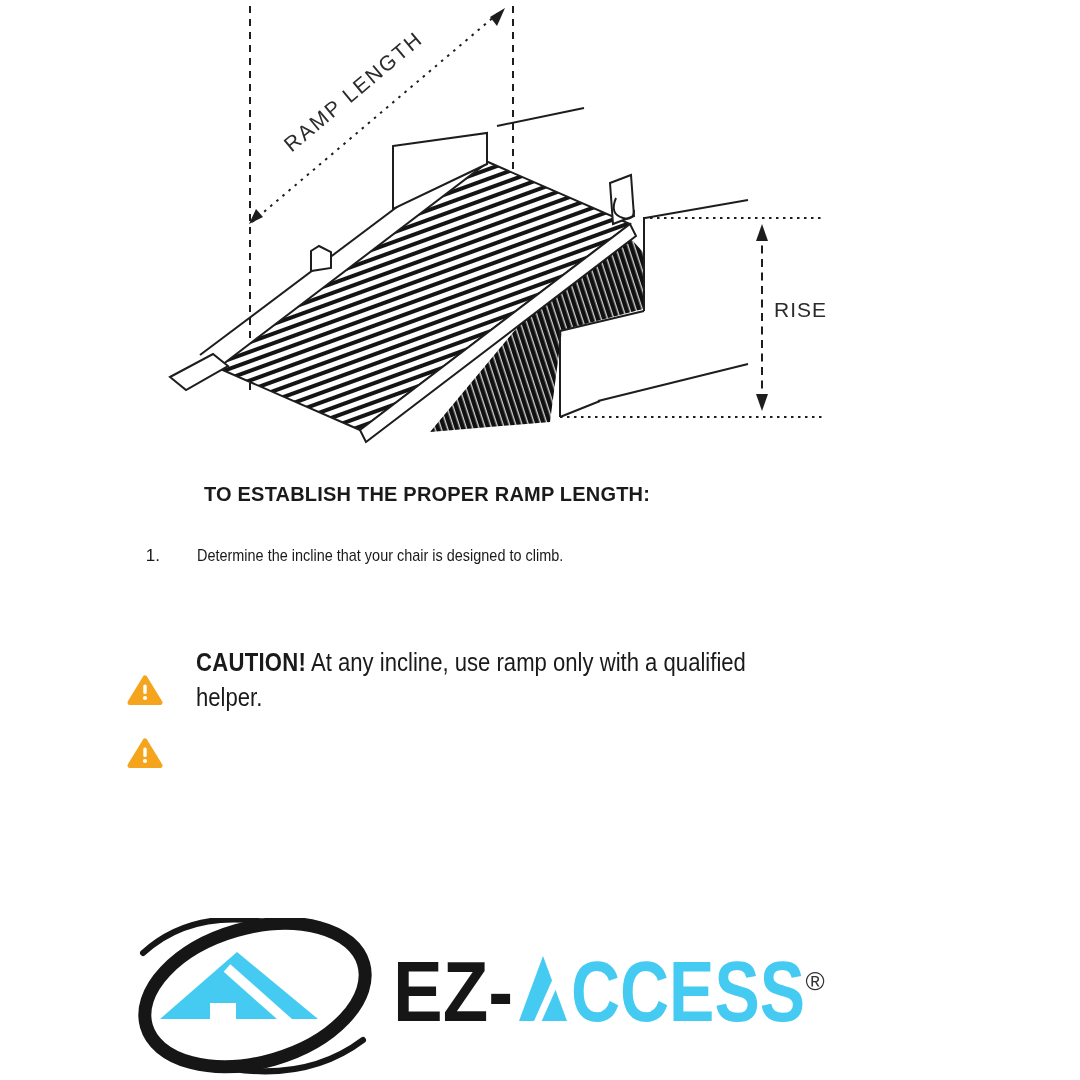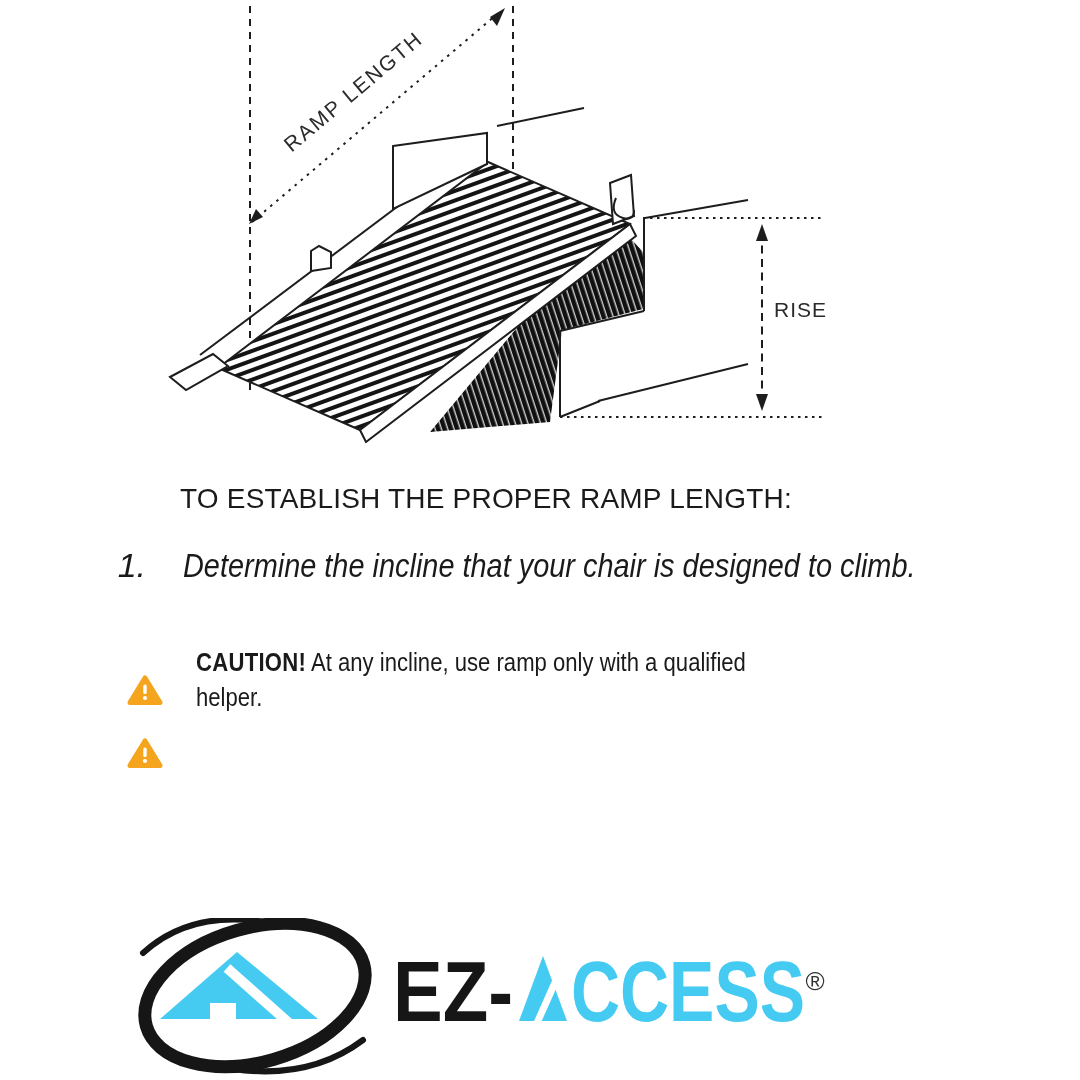--- a/index.html
+++ b/index.html
@@ -3,22 +3,22 @@
 <meta charset="utf-8">
 <style>
   html,body{margin:0;padding:0;background:#888;}
   #page{
     position:relative;width:1080px;height:1080px;background:#ffffff;
     overflow:hidden;font-family:"Liberation Sans","DejaVu Sans",sans-serif;color:#1a1a1a;
     margin:0 auto;
   }
   .abs{position:absolute;}
   .condensed{display:inline-block;transform:scaleX(0.85);transform-origin:0 0;white-space:nowrap;}
-  #heading{left:180px;top:483px;font-size:28px;font-weight:normal;letter-spacing:.2px;white-space:nowrap;}
-  .list-row{left:114px;height:30px;font-size:34px;white-space:nowrap;font-style:italic;}
+  #heading{left:204px;top:483px;font-size:20px;font-weight:bold;letter-spacing:.2px;white-space:nowrap;}
+  .list-row{left:128px;height:30px;font-size:17px;white-space:nowrap;}
   .list-row .num{display:inline-block;width:32px;text-align:right;vertical-align:top;}
   .list-row .txt{margin-left:37px;}
   .caution-text{margin:0;font-size:26px;line-height:35px;white-space:pre-line;transform:scaleX(0.85);transform-origin:0 0;width:800px;}
   .caution-text b{letter-spacing:.3px;}
   .warn-icon{width:36px;height:32px;}
   svg text{font-family:"Liberation Sans","DejaVu Sans",sans-serif;}
 </style>
 </head>
 <body>
 

